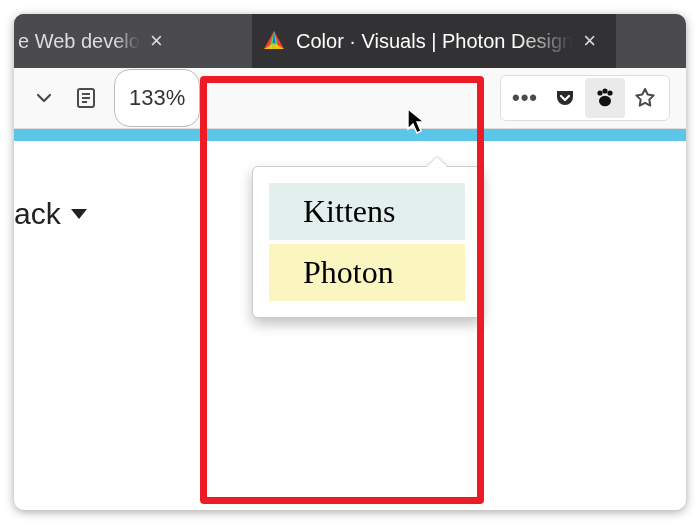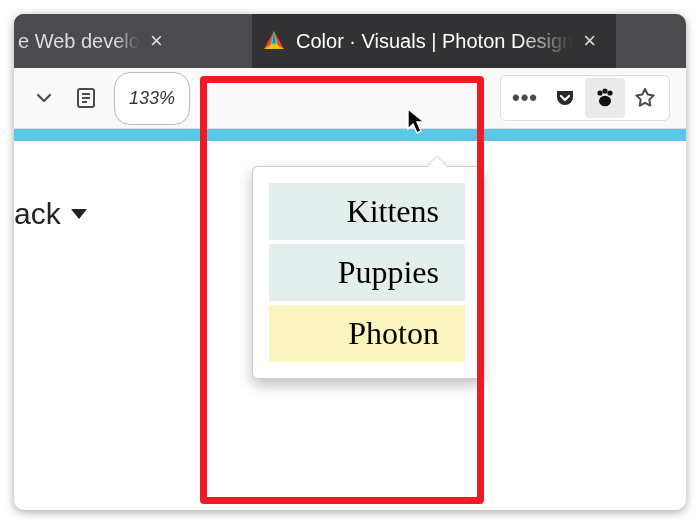--- a/index.html
+++ b/index.html
@@ -89,26 +89,25 @@
     display: flex; align-items: center; justify-content: center;
     color: #4a4a4f;
     cursor: pointer;
     border-radius: 4px;
   }
   .tbtn.wide { width: 44px; }
   .zoom-badge {
     border: 1.5px solid #bbb;
     border-radius: 16px;
     padding: 15px 14px;
-    font-size: 18px;
+    font-size: 22px;
     color: #333;
     background: #fff;
     margin: 0 6px;
     cursor: pointer;
-    font-style: italic;
   }
   .toolbar .right {
     margin-left: auto;
     display: flex; align-items: center;
     border: 1px solid #ddd;
     border-radius: 6px;
     background: #fff;
     padding: 2px 4px;
     margin-right: 6px;
   }
@@ -167,22 +166,22 @@
     position: absolute;
     top: -10px; right: 34px;
     border-left: 10px solid transparent;
     border-right: 10px solid transparent;
     border-bottom: 10px solid #fff;
     filter: drop-shadow(0 -1px 1px rgba(0,0,0,0.2));
   }
   .popup-item {
     font-family: Georgia, "Times New Roman", serif;
     font-size: 32px;
-    padding: 10px 26px;
-    text-align: right;
+    padding: 10px 34px;
+    text-align: left;
     margin-bottom: 4px;
     cursor: pointer;
   }
   .popup-item.normal { background: #e2efed; }
   .popup-item.reset  { background: #fbf6c0; margin-bottom: 0; }
 
   
   .cursor {
     position: absolute;
     z-index: 60;
@@ -266,21 +265,20 @@
         <span>ack</span>
         <span class="caret-down"></span>
       </span>
     </div>
   </div>
 
 </div>
 
 <div class="popup" style="left:252px; top:166px; width:196px;">
   <div class="popup-item normal">Kittens</div>
-  <div class="popup-item normal">Puppies</div>
   <div class="popup-item reset">Photon</div>
 </div>
 
 <div class="highlight" style="left:200px; top:76px; width:270px; height:414px;"></div>
 
 <div class="cursor" style="left:407px; top:108px;">
   <svg width="22" height="28" viewBox="0 0 22 28">
     <path d="M1 1 L1 21 L6 16 L10 25 L14 23 L10 14 L17 14 Z" fill="#000" stroke="#fff" stroke-width="1.4"></path>
   </svg>
 </div>

